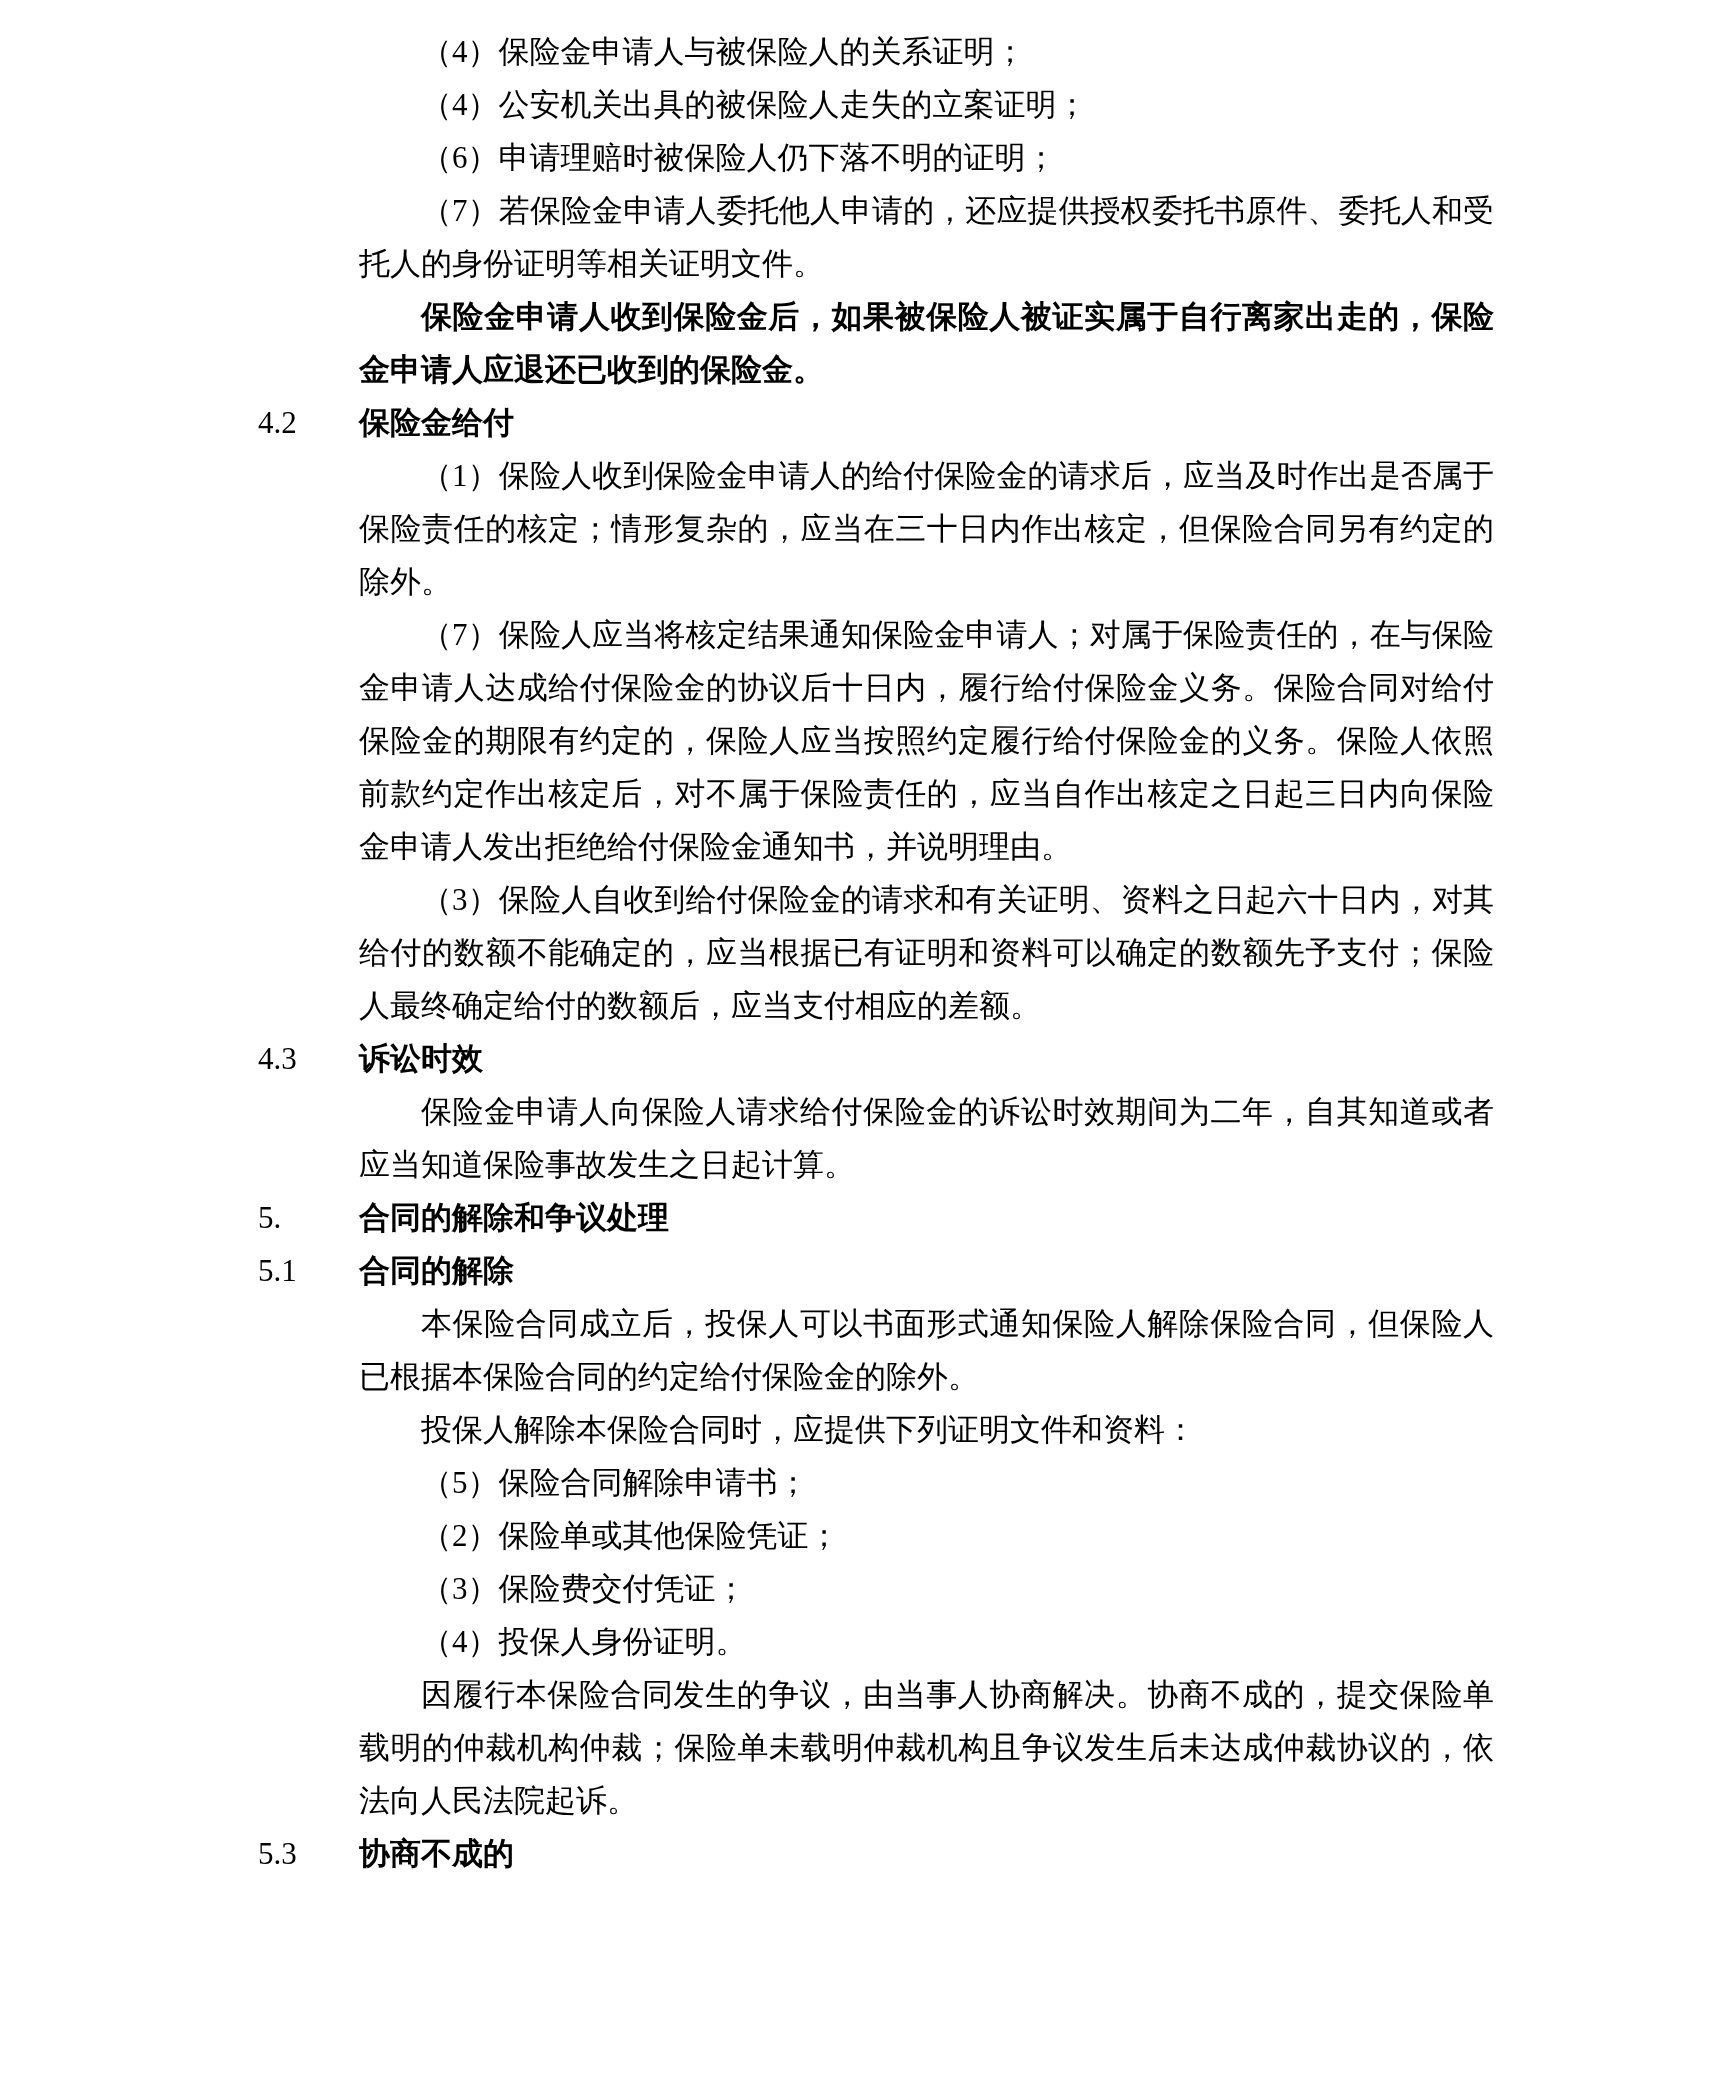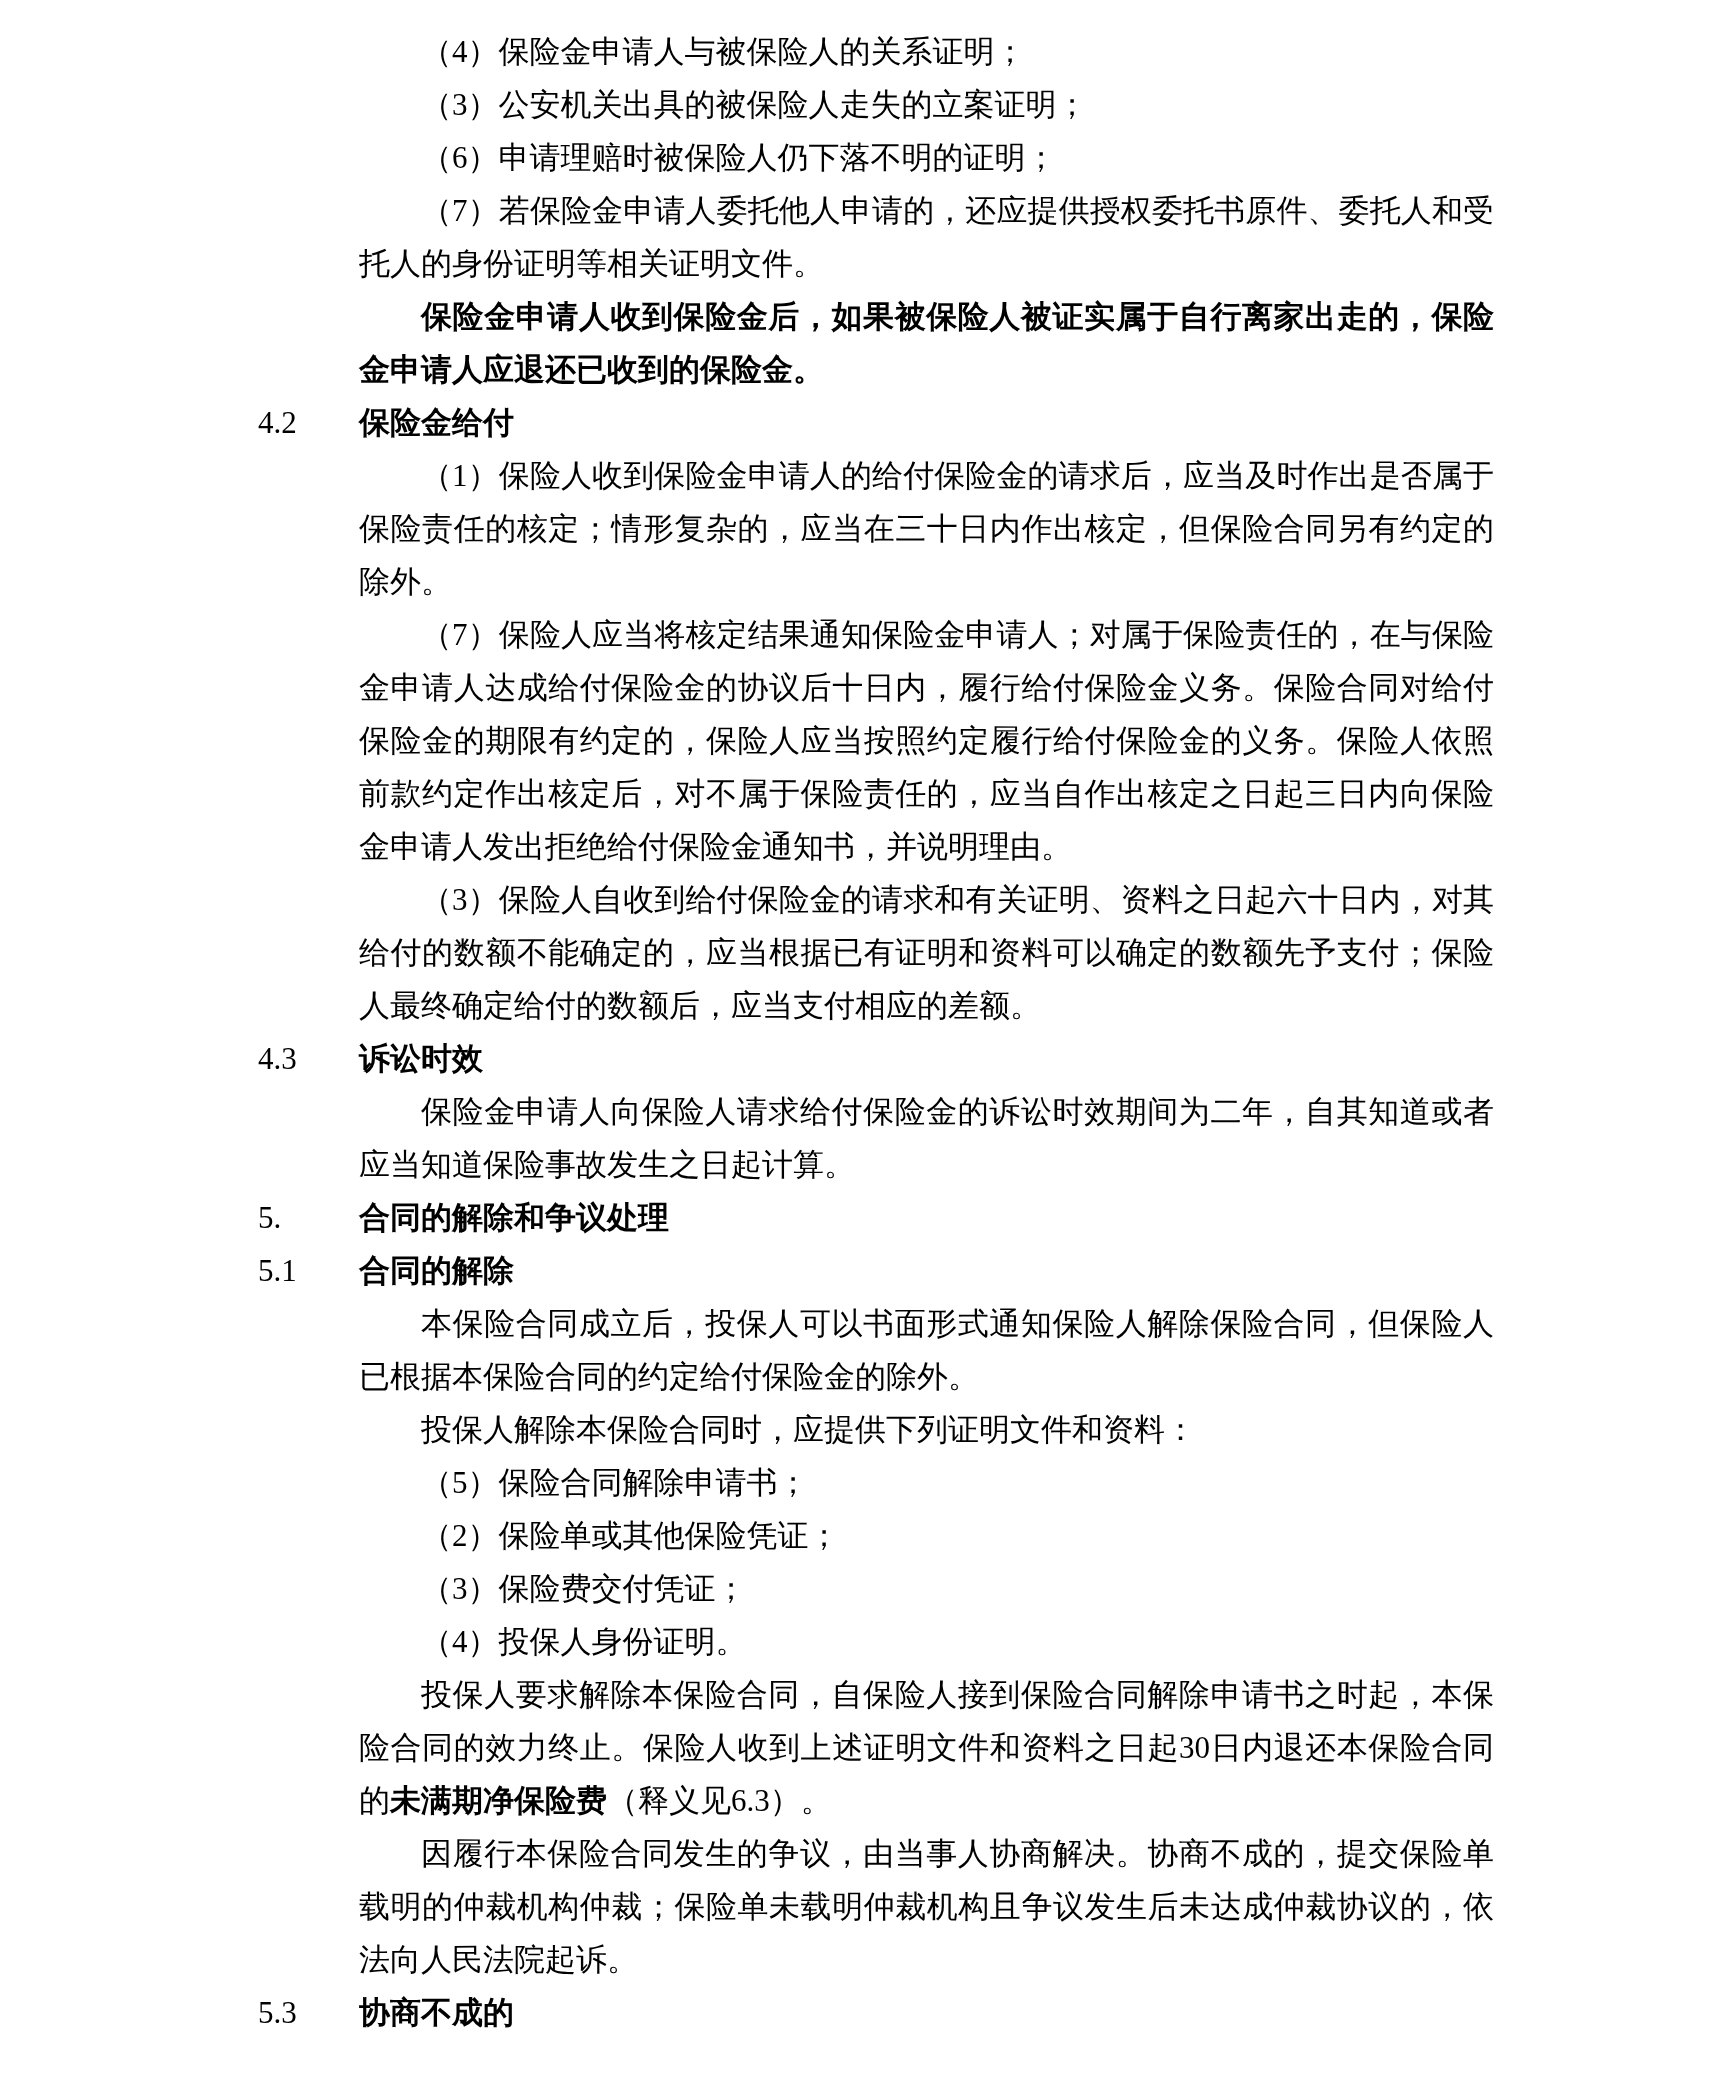--- a/index.html
+++ b/index.html
@@ -42,21 +42,21 @@
   .bold {
     font-weight: bold;
   }
 </style>
 </head>
 <body>
 
 <div class="page">
   <main class="doc">
       <p><span>（4）保险金申请人与被保险人的关系证明；</span></p>
-      <p><span>（3）公安机关出具的被保险人走失的立案证明；</span></p>
+      <p><span>（4）公安机关出具的被保险人走失的立案证明；</span></p>
       <p><span>（6）申请理赔时被保险人仍下落不明的证明；</span></p>
       <p><span>（7）若保险金申请人委托他人申请的，还应提供授权委托书原件、委托人和受托人的身份证明等相关证明文件。</span></p>
       <p><span class="bold">保险金申请人收到保险金后，如果被保险人被证实属于自行离家出走的，保险金申请人应退还已收到的保险金。</span></p>
       <div class="heading">
         <span class="hnum">4.2</span>
         <span>保险金给付</span>
       </div>
       <p><span>（1）保险人收到保险金申请人的给付保险金的请求后，应当及时作出是否属于保险责任的核定；情形复杂的，应当在三十日内作出核定，但保险合同另有约定的除外。</span></p>
       <p><span>（7）保险人应当将核定结果通知保险金申请人；对属于保险责任的，在与保险金申请人达成给付保险金的协议后十日内，履行给付保险金义务。保险合同对给付保险金的期限有约定的，保险人应当按照约定履行给付保险金的义务。保险人依照前款约定作出核定后，对不属于保险责任的，应当自作出核定之日起三日内向保险金申请人发出拒绝给付保险金通知书，并说明理由。</span></p>
       <p><span>（3）保险人自收到给付保险金的请求和有关证明、资料之日起六十日内，对其给付的数额不能确定的，应当根据已有证明和资料可以确定的数额先予支付；保险人最终确定给付的数额后，应当支付相应的差额。</span></p>
@@ -72,21 +72,20 @@
       <div class="heading">
         <span class="hnum">5.1</span>
         <span>合同的解除</span>
       </div>
       <p><span>本保险合同成立后，投保人可以书面形式通知保险人解除保险合同，但保险人已根据本保险合同的约定给付保险金的除外。</span></p>
       <p><span>投保人解除本保险合同时，应提供下列证明文件和资料：</span></p>
       <p><span>（5）保险合同解除申请书；</span></p>
       <p><span>（2）保险单或其他保险凭证；</span></p>
       <p><span>（3）保险费交付凭证；</span></p>
       <p><span>（4）投保人身份证明。</span></p>
-      <p><span>投保人要求解除本保险合同，自保险人接到保险合同解除申请书之时起，本保险合同的效力终止。保险人收到上述证明文件和资料之日起30日内退还本保险合同的</span><span class="bold">未满期净保险费</span><span>（释义见6.3）。</span></p>
       <p><span>因履行本保险合同发生的争议，由当事人协商解决。协商不成的，提交保险单载明的仲裁机构仲裁；保险单未载明仲裁机构且争议发生后未达成仲裁协议的，依法向人民法院起诉。</span></p>
       <div class="heading">
         <span class="hnum">5.3</span>
         <span>协商不成的</span>
       </div>
     </main>
 </div>
 
 
 </body></html>

